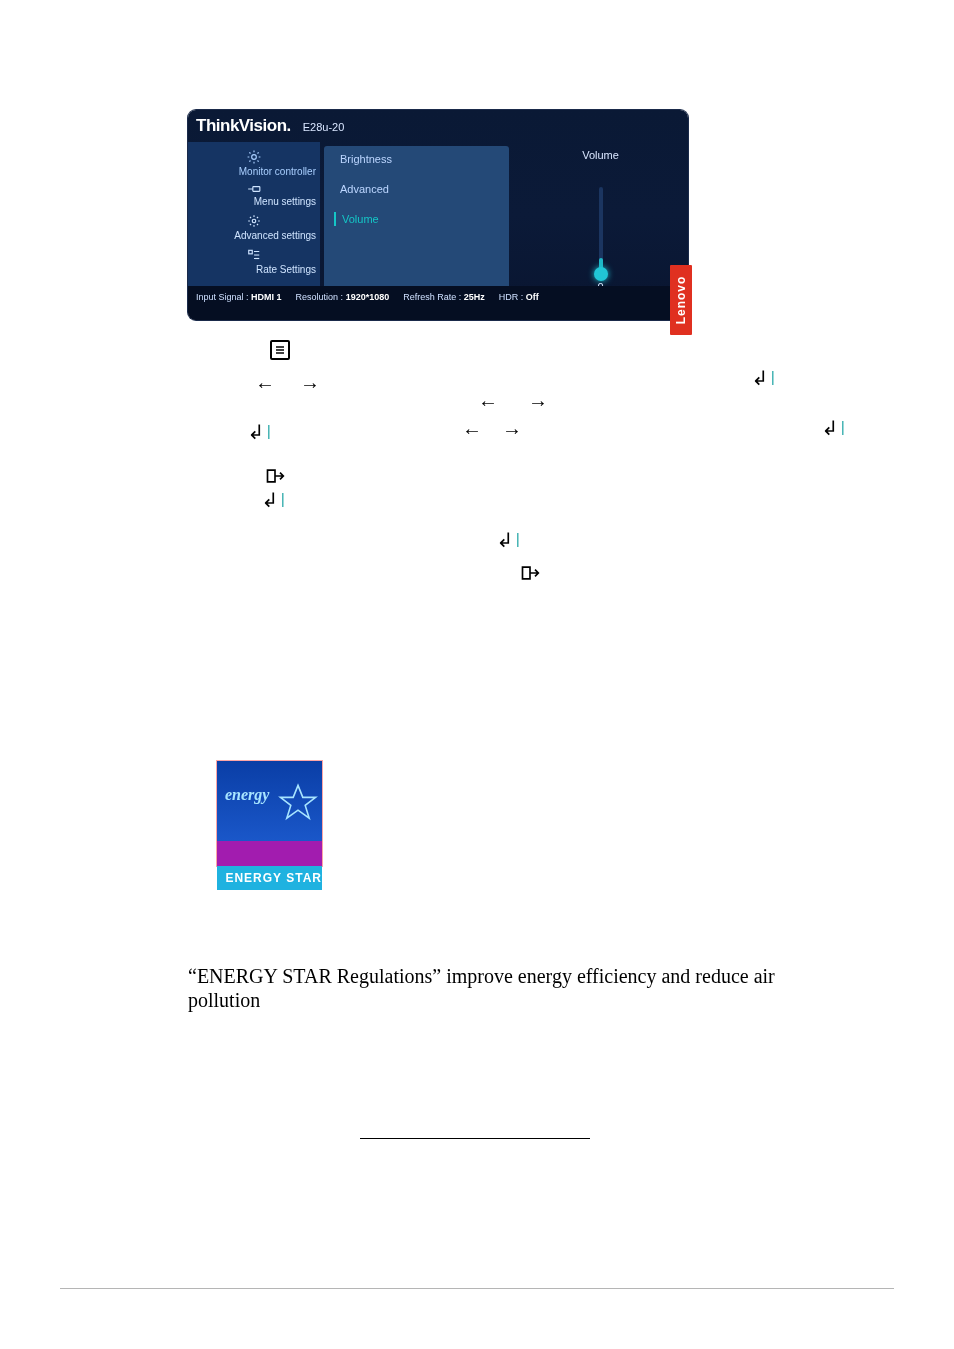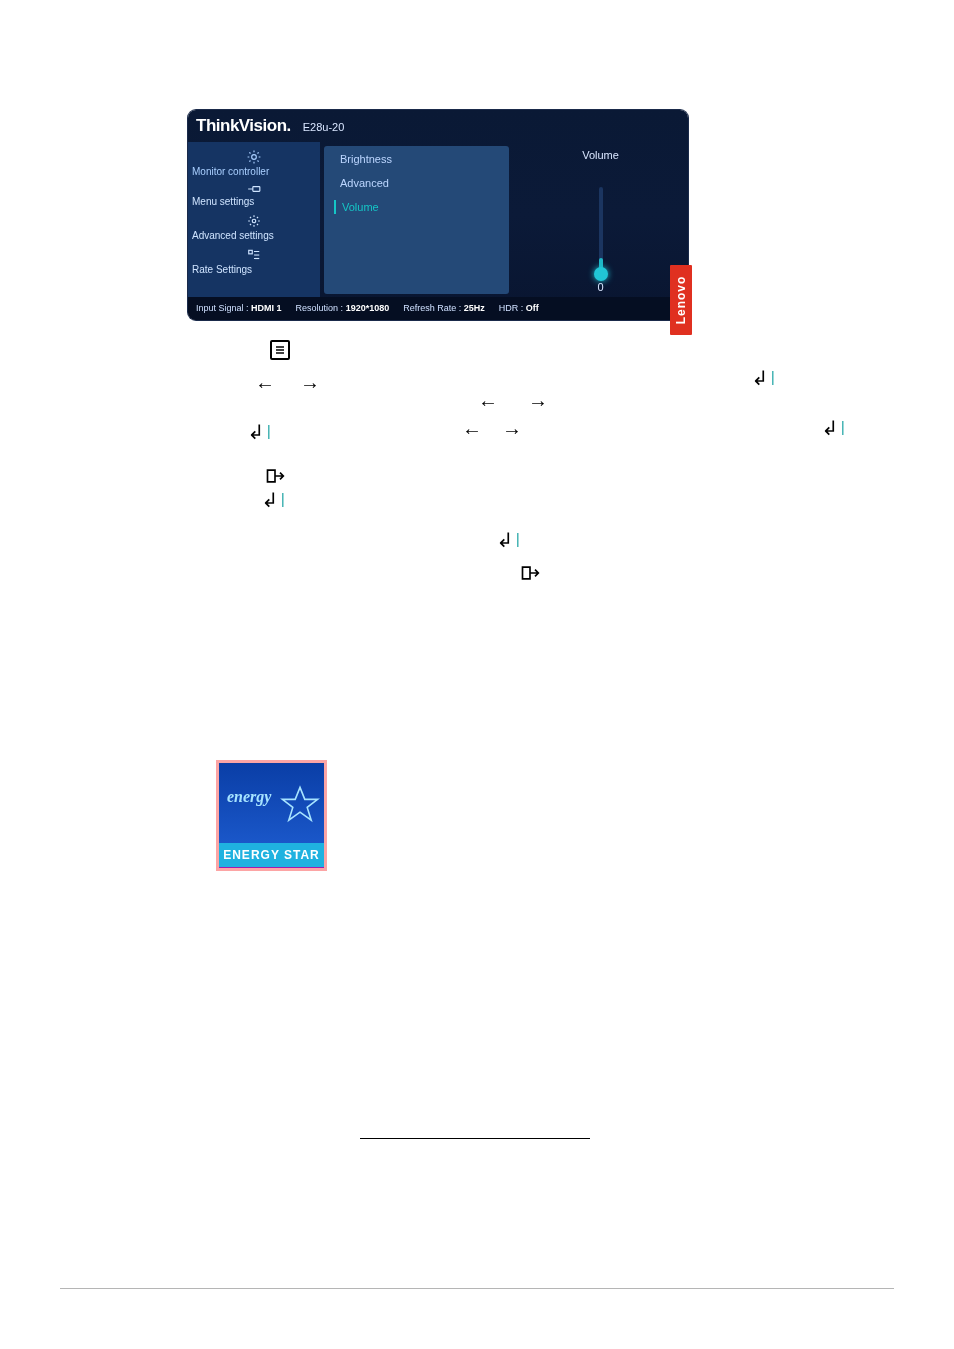--- a/index.html
+++ b/index.html
@@ -7,47 +7,47 @@
 .osd {
   position:absolute; left:188px; top:110px; width:500px; height:210px;
   background:linear-gradient(180deg,#0a1935 0%,#0b1a38 50%,#091530 100%);
   border-radius:8px; overflow:hidden; box-shadow:0 0 0 1px #1a2a4a;
 }
 .osd-title { position:absolute; top:5px; left:0; right:0; height:22px; }
 .osd-title-bar { display:inline-block; margin-left:8px; font: 700 17px/22px Arial, sans-serif; color:#fff; letter-spacing:-0.5px; }
 .osd-model { display:inline-block; margin-left:8px; font: 11px/22px Arial,sans-serif; color:#d9e6ff; }
 .osd-body { position:absolute; top:32px; bottom:22px; left:0; right:0; display:flex; }
 .osd-sidebar { width:124px; background:#153463; display:flex; flex-direction:column; gap:6px; padding:8px 4px; }
-.osd-side-item { font:10px/12px Arial,sans-serif; color:#cfe4ff; text-align:left; }
+.osd-side-item { font:10px/12px Arial,sans-serif; color:#cfe4ff; text-align:right; }
 .osd-side-item .lbl { display:block; margin-top:2px; }
 .osd-side-item.active { color:#a9cfff; }
-.osd-sub { width:165px; background:#244977; border-radius:3px; margin:4px; display:flex; flex-direction:column; padding:6px 10px; gap:10px;}
+.osd-sub { width:165px; background:#244977; border-radius:3px; margin:4px; display:flex; flex-direction:column; padding:6px 10px; gap:16px;}
 .osd-sub-item { font:11px/14px Arial,sans-serif; color:#bcd6ff; padding-left:6px;}
 .osd-sub-item.active { color:#15c6c6; border-left:2px solid #15c6c6;}
 .osd-vol { flex:1; position:relative; }
 .osd-vol-label { position:absolute; top:6px; left:50%; transform:translateX(-50%); font:11px/14px Arial,sans-serif; color:#d9e6ff;}
 .vol-track { position:absolute; left:50%; top:45px; width:4px; height:85px; transform:translateX(-50%); background:#1b3560; border-radius:2px;}
 .vol-fill { position:absolute; bottom:0; left:0; right:0; height:14px; background:#1fb6c6; border-radius:2px;}
 .vol-knob { position:absolute; left:50%; bottom:-9px; transform:translateX(-50%); width:14px; height:14px; border-radius:50%; background:#21c6d6; box-shadow:0 0 6px #21c6d6;}
 .vol-val { position:absolute; left:50%; top:138px; transform:translateX(-50%); font:11px/14px Arial,sans-serif; color:#d9e6ff;}
-.osd-status { position:absolute; left:0; right:0; bottom:0; height:23px; background:#050e22; font:9px/22px Arial,sans-serif; color:#cfe0ff; display:flex; gap:14px; padding:0 8px;}
+.osd-status { position:absolute; left:0; right:0; bottom:0; height:34px; background:#050e22; font:9px/22px Arial,sans-serif; color:#cfe0ff; display:flex; gap:14px; padding:0 8px;}
 .osd-status span { white-space:nowrap; }
 .osd-status b { color:#fff; font-weight:700;}
 .lenovo-tag { position:absolute; left:670px; top:265px; width:22px; height:70px; background:#e03020; border-radius:1px; display:flex; align-items:center; justify-content:center;}
 .lenovo-tag span { transform:rotate(-90deg); font:700 12px/1 Arial,sans-serif; color:#fff; letter-spacing:1px;}
 .mini-icon { position:absolute; transform:translate(-50%,-50%); }
 .key-box { width:16px; height:16px; border:2px solid #000; border-radius:2px; }
 .arrow { font:700 20px/1 Arial,sans-serif; color:#000; }
 .enter-glyph { font:20px/1 Arial; color:#000;}
 .tick { position:absolute; color:#14a0a0; font:14px/1 Arial; }
-.energy-star { position:absolute; left:216px; top:760px; width:105px; height:105px; background:#a21caf; border:3px solid #fca5a5; }
+.energy-star { position:absolute; left:216px; top:760px; width:105px; height:105px; background:#a21caf; border:1px solid #fca5a5; }
 .es-top { height:80px; background:linear-gradient(180deg,#0a3ea6 0%,#1a57c9 100%); position:relative;}
 .es-script { position:absolute; left:8px; top:26px; font: italic 700 16px/1 "Times New Roman",serif; color:#a7e4ff; }
 .es-star svg { position:absolute; right:4px; top:22px; }
-.es-bar { height:24px; background:#1fb2e0; color:#fff; font:700 12px/24px Arial,sans-serif; text-align:center; letter-spacing:1px;}
+.es-bar { height:24px; background:#1fb2e0; color:#fff; font:700 12px/24px Arial,sans-serif; text-align:right; letter-spacing:1px;margin-top:25px;}
 .body-text { position:absolute; left:188px; top:964px; width:620px; font:20px/24px "Times New Roman",serif; }
 .underline-rule { position:absolute; left:360px; top:1138px; width:230px; border-bottom:1px solid #000;}
 .page-footer-rule { position:absolute; left:60px; right:60px; bottom:60px; border-bottom:1px solid #b5b5b5;}
 .icon-sun svg, .icon-port svg, .icon-gear svg, .icon-menu svg { display:block; margin:0 auto; }
 </style>
 </head>
 <body>
 <div class="page">
 
 <div class="osd">
@@ -177,17 +177,18 @@
     <span class="es-script">energy</span>
     <span class="es-star">
       <svg width="40" height="40" viewBox="0 0 50 50">
             <path d="M25 3l6 15h16l-13 10 5 16-14-10-14 10 5-16L3 18h16z" fill="none" stroke="#a7e4ff" stroke-width="2"></path>
           </svg>
     </span>
   </div>
   <div class="es-bar">ENERGY STAR</div>
 </div>
 
+<div class="body-text">“ENERGY STAR Regulations” improve energy efficiency and reduce air pollution</div>
 
 <div class="underline-rule"></div>
 <div class="page-footer-rule"></div>
 
 </div>
 
 </body></html>

